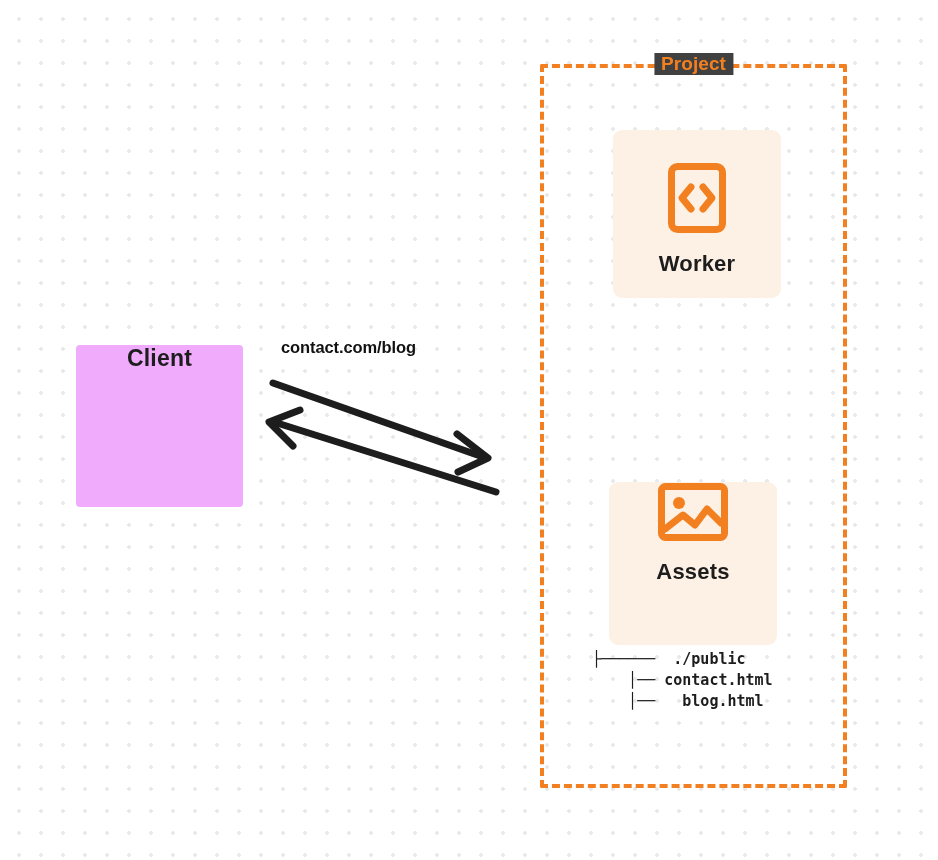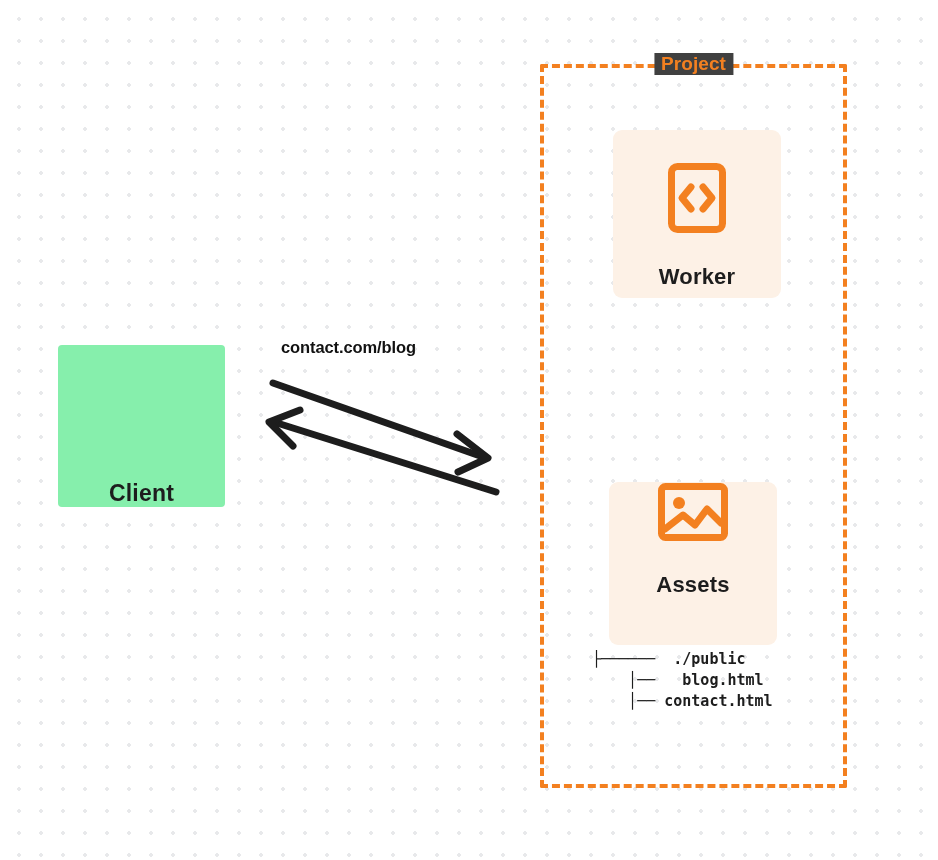--- a/index.html
+++ b/index.html
@@ -18,28 +18,28 @@
   }
   #canvas {
     position: relative;
     width: 938px;
     height: 860px;
   }
 
   
   #client-node {
     position: absolute;
-    left: 58px;
+    left: 76px;
     top: 345px;
     width: 167px;
     height: 162px;
-    background: #86efac;
+    background: #f0abfc;
     border-radius: 4px;
     display: flex;
-    align-items: flex-end;
+    align-items: flex-start;
     justify-content: center;
   }
   #client-label {
     font-size: 23px;
     font-weight: bold;
     color: #1d1d1d;
     letter-spacing: .2px;
   }
 
   
@@ -92,21 +92,20 @@
   
   .service-card {
     position: absolute;
     width: 168px;
     background: #fdf1e6;
     border-radius: 9px;
     display: flex;
     flex-direction: column;
     align-items: center;
     box-sizing: border-box;
-    gap: 13px;
   }
   #worker-card {
     left: 613px;
     top: 130px;
     height: 168px;
     padding-top: 32px;
   }
   #assets-card {
     left: 609px;
     top: 482px;
@@ -180,15 +179,15 @@
 
   <div id="assets-card" class="service-card">
     <svg class="service-icon" width="72" height="60" viewBox="0 0 72 60" fill="none" xmlns="http://www.w3.org/2000/svg">
       <rect x="4.5" y="4.5" width="63" height="51" rx="4" stroke="#f38020" stroke-width="7"></rect>
       <circle cx="22" cy="21" r="6" fill="#f38020"></circle>
       <path d="M8 47 L26 33 L38 43 L50 27 L64 41" stroke="#f38020" stroke-width="7" stroke-linecap="round" stroke-linejoin="round" fill="none"></path>
     </svg>
     <div class="service-label">Assets</div>
   </div>
 
-  <div id="file-tree"><span class="tree-row">├──────  ./public</span><span class="tree-row">    │──   blog.html</span><span class="tree-row">    │── contact.html</span></div>
+  <div id="file-tree"><span class="tree-row">├──────  ./public</span><span class="tree-row">    │── contact.html</span><span class="tree-row">    │──   blog.html</span></div>
 
 </div>
 
 </body></html>

